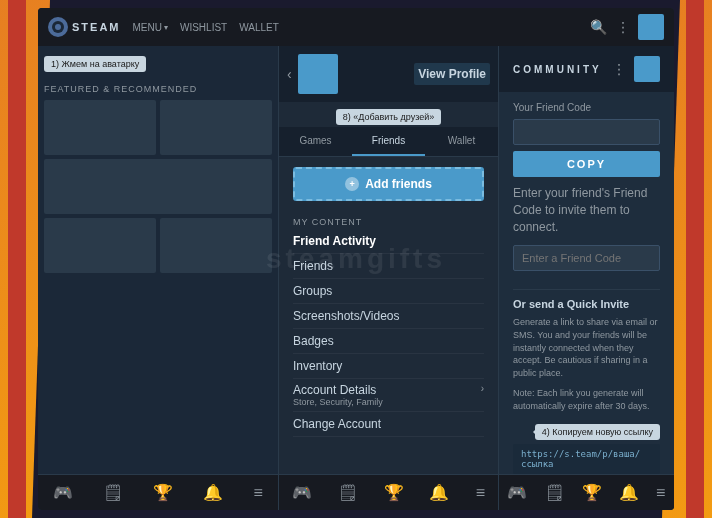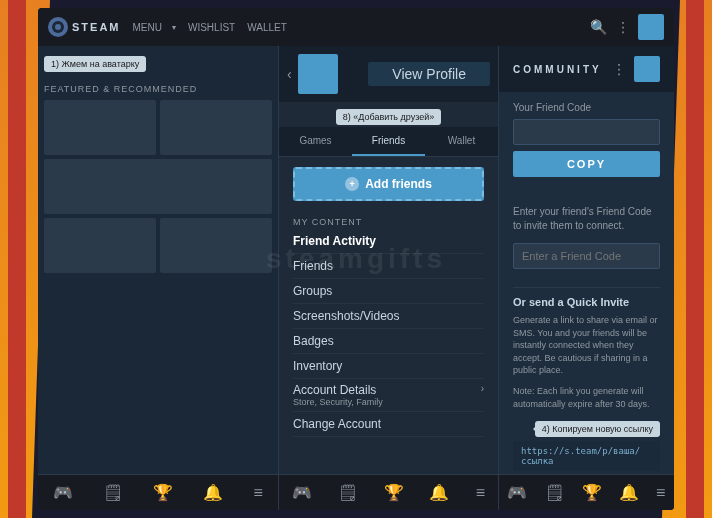--- a/index.html
+++ b/index.html
@@ -102,21 +102,21 @@
       gap: 12px;
       margin-left: 12px;
       align-items: center;
     }
     .nav-link {
       color: #8f98a0;
       font-size: 10px;
       cursor: pointer;
       display: flex;
       align-items: center;
-      gap: 10px;
+      gap: 2px;
     }
     .nav-link .caret { font-size: 8px; }
     .top-nav-right {
       margin-left: auto;
       display: flex;
       align-items: center;
       gap: 8px;
     }
     .nav-icon {
       color: #8f98a0;
@@ -240,25 +240,26 @@
       width: 40px;
       height: 40px;
       background: #4a9aca;
       border-radius: 2px;
       flex-shrink: 0;
     }
     .view-profile-btn {
       background: rgba(74,154,202,0.2);
       color: #c7d5e0;
       border: none;
-      font-size: 14px;
-      padding: 4px 24px;
+      font-size: 12px;
+      padding: 4px 4px;
       border-radius: 2px;
       cursor: pointer;
       margin-left: auto;
+      font-weight: bold;
     }
     .profile-tabs {
       display: flex;
       background: #16202d;
       border-bottom: 1px solid #2a3a4a;
     }
     .profile-tab {
       flex: 1;
       text-align: center;
       padding: 8px 4px;
@@ -372,24 +373,23 @@
       padding: 7px;
       font-size: 11px;
       font-weight: bold;
       letter-spacing: 2px;
       border-radius: 2px;
       cursor: pointer;
       margin-bottom: 8px;
     }
     .helper-text {
       color: #8f98a0;
-      font-size: 10px;
+      font-size: 12px;
       margin-bottom: 10px;
       line-height: 1.4;
-      margin-top: 20px;
     }
     .friend-code-input2 {
       width: 100%;
       background: #2a3a4a;
       border: 1px solid #3a5068;
       color: #5a7a8a;
       font-size: 11px;
       padding: 6px 8px;
       border-radius: 2px;
       margin-bottom: 10px;

